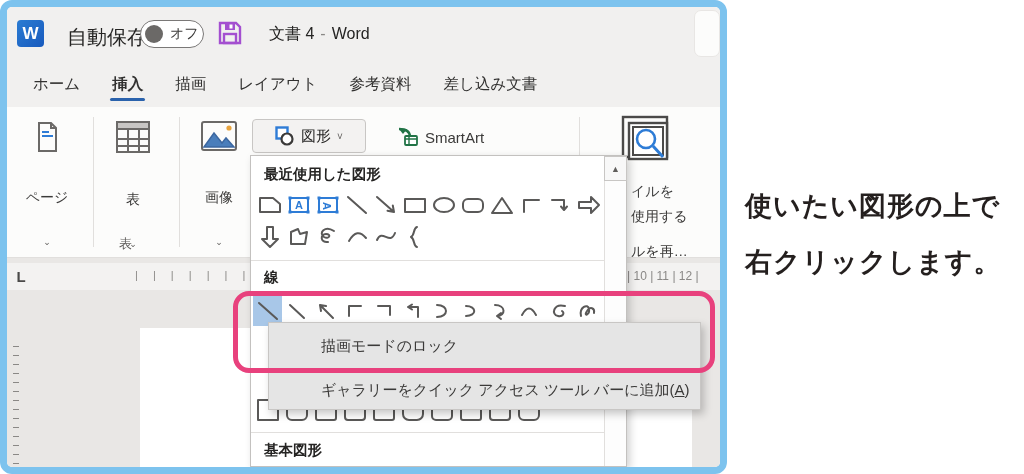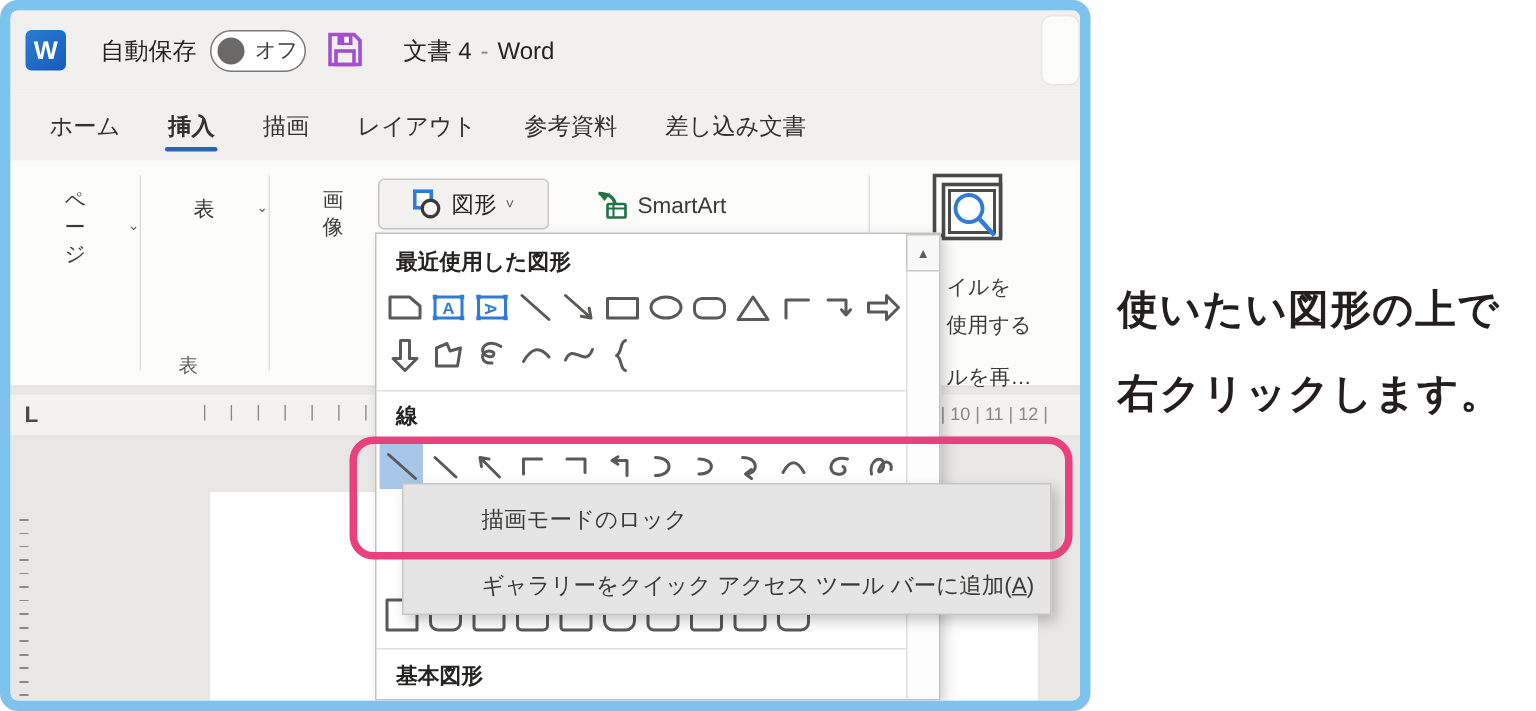--- a/index.html
+++ b/index.html
@@ -14,21 +14,21 @@
   }
   .inner { position:absolute; left:0; top:0; width:713px; height:460px; }
 
   
   .titlebar { position:absolute; left:0; top:0; width:713px; height:54px; background:#f1f0ef; }
   .word-logo {
     position:absolute; left:10px; top:13px; width:27px; height:27px; border-radius:4px;
     background:linear-gradient(135deg,#2b7cd3,#185abd); color:#fff; font-weight:bold;
     font-size:17px; display:flex; align-items:center; justify-content:center;
   }
-  .autosave-label { position:absolute; left:60px; top:17px; font-size:16px; color:#252423; }
+  .autosave-label { position:absolute; left:60px; top:17px; font-size:20px; color:#252423; }
   .autosave-toggle {
     position:absolute; left:133px; top:13px; width:64px; height:28px; border:1.5px solid #7a7877;
     border-radius:14px; background:#fff; display:flex; align-items:center;
   }
   .toggle-knob { width:18px; height:18px; border-radius:50%; background:#6b6967; margin-left:4px; }
   .toggle-text { font-size:14px; color:#3b3a39; margin-left:7px; }
   .save-icon { position:absolute; left:210px; top:13px; }
   .doc-title { position:absolute; left:262px; top:17px; font-size:16px; color:#252423; }
   .doc-title .sep { color:#8a8886; padding:0 6px; }
   .titlebar-corner-box {
@@ -48,21 +48,21 @@
   .tab.active::after {
     content:""; position:absolute; left:14px; right:14px; bottom:6px; height:3px;
     background:#2a62ac; border-radius:2px;
   }
 
   
   .ribbon {
     position:absolute; left:0; top:100px; width:713px; height:151px; background:#fcfcfb;
     border-bottom:1px solid #e1dfdd;
   }
-  .rb-btn { position:absolute; display:flex; align-items:center; width:64px;gap:28px; }
+  .rb-btn { position:absolute; display:flex; flex-direction:column; align-items:center; width:64px;gap:28px; }
   .rb-btn .lbl { font-size:14px; color:#3b3a39; margin-top:6px; }
   .rb-btn .chev { font-size:9px; color:#605e5c; margin-top:2px; }
   .rb-divider { position:absolute; top:10px; width:1px; height:130px; background:#e1dfdd; }
   .group-label { position:absolute; font-size:13px; color:#605e5c; }
 
   .shapes-btn {
     position:absolute; left:245px; top:12px; height:34px; padding:0 22px;
     border:1px solid #c8c6c4; border-radius:4px; background:#f3f2f1;
     display:flex; align-items:center; gap:6px;
   }

